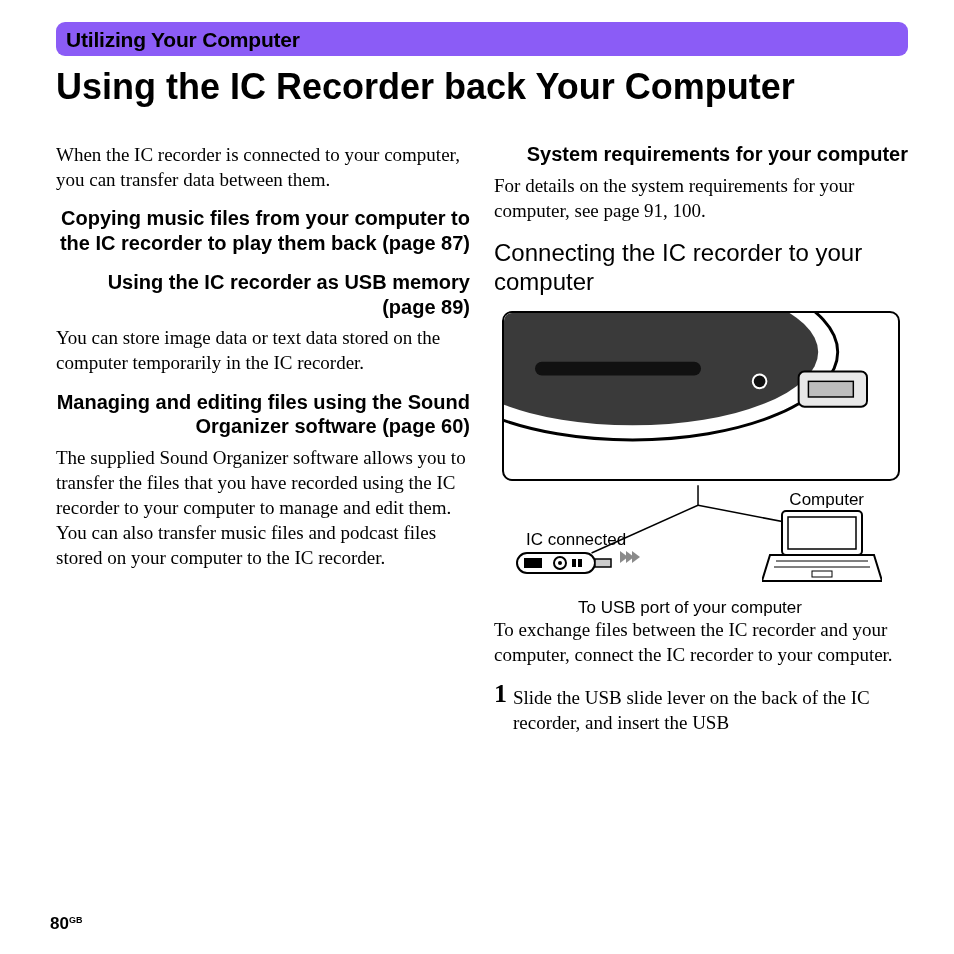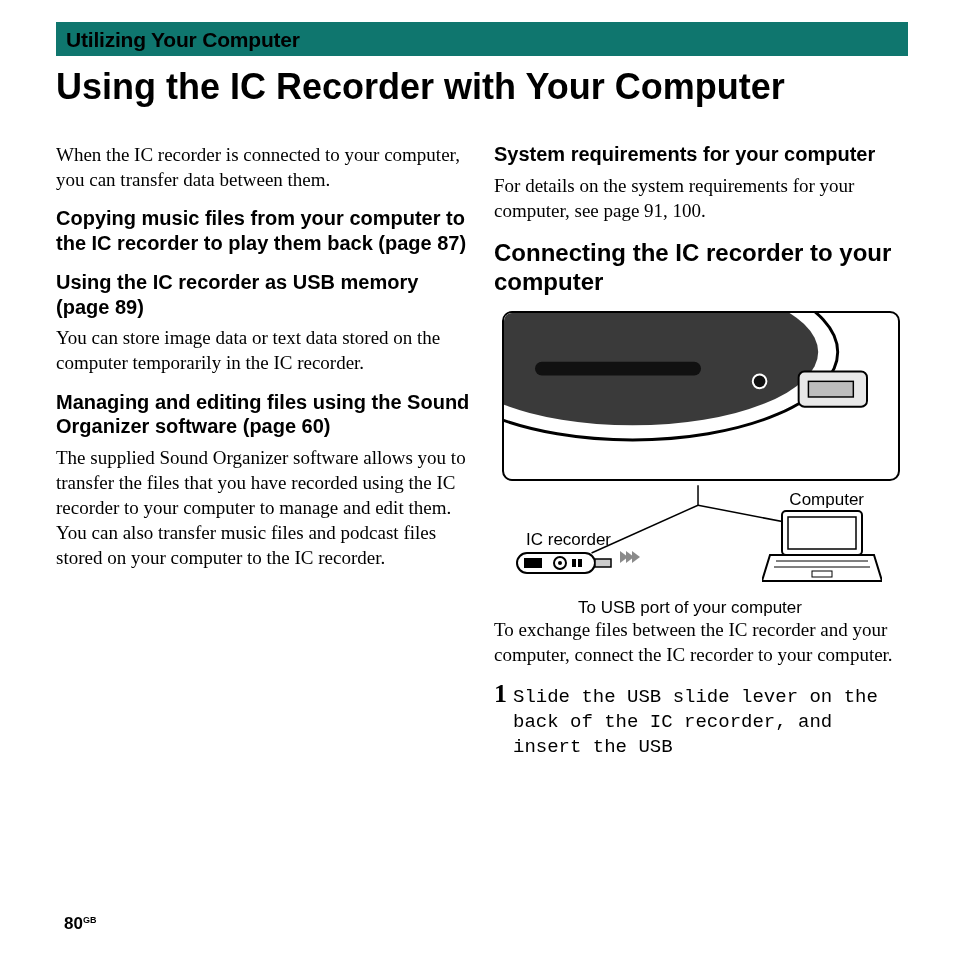--- a/index.html
+++ b/index.html
@@ -1,51 +1,51 @@
 <!DOCTYPE html>
 <html><head>
 <meta charset="utf-8">
 <style>
   * { box-sizing: border-box; margin: 0; padding: 0; }
   html, body { width: 954px; height: 954px; background: #fff; font-family: "Times New Roman", Times, serif; color: #000; }
   .page { padding: 22px 46px 0 56px; }
-  .banner { background: #0f766e; padding: 6px 10px 4px 10px; margin-bottom: 8px; }
+  .banner { background: #8b5cf6; padding: 6px 10px 4px 10px; margin-bottom: 8px; border-radius: 9px; }
   .banner-text { font-family: Arial, Helvetica, sans-serif; font-weight: 900; font-size: 21px; letter-spacing: -0.2px; }
   .title { font-family: Arial, Helvetica, sans-serif; font-weight: 700; font-size: 36px; margin: 10px 0 34px 0; }
   .columns { display: flex; gap: 24px; }
   .col { flex: 1 1 50%; font-size: 19px; line-height: 1.32; }
   .col p { margin-bottom: 14px; }
-  .hsub { font-family: Arial, Helvetica, sans-serif; font-weight: 700; font-size: 20px; line-height: 1.24; margin: 14px 0 6px 0; }
-  .h2 { font-family: Arial, Helvetica, sans-serif; font-weight: 700; font-size: 24px; line-height: 1.2; margin: 16px 0 14px 0; }
+  .hsub { font-family: Arial, Helvetica, sans-serif; font-weight: 700; font-size: 20px; line-height: 1.24; margin: 14px 0 6px 0; text-align: right; }
+  .h2 { font-family: Arial, Helvetica, sans-serif; font-weight: 400; font-size: 24px; line-height: 1.2; margin: 16px 0 14px 0; }
   .figure { border: 2px solid #000; border-radius: 10px; height: 170px; margin: 6px 8px 0 8px; position: relative; overflow: hidden; background: #fff; }
   .labels { position: relative; height: 122px; margin: 4px 8px 10px 8px; }
   .lbl-ic { position: absolute; left: 24px; top: 44px; font-family: Arial, Helvetica, sans-serif; font-size: 17px; }
   .lbl-comp { position: absolute; right: 36px; top: 4px; font-family: Arial, Helvetica, sans-serif; font-size: 17px; }
   .lbl-usb { position: absolute; left: 76px; top: 100px; font-family: Arial, Helvetica, sans-serif; font-size: 17px; margin-top: 12px; }
   .laptop { position: absolute; right: 18px; top: 24px; width: 120px; height: 78px; }
   .recorder-small { position: absolute; left: 14px; top: 64px; width: 98px; height: 28px; }
   .arrow-small { position: absolute; left: 118px; top: 66px; display:flex; }
   .arrow-small span { width:0;height:0;border-top:6px solid transparent;border-bottom:6px solid transparent;border-left:8px solid #8a8a8a; margin-right:-2px;}
   .step { display: flex; align-items: flex-start; gap: 6px; margin-top: 8px; }
   .step-num { font-family: "Times New Roman", serif; font-weight: 700; font-size: 26px; line-height: 1; }
-  .step-text { font-size: 19px; line-height: 1.32; padding-top: 4px; font-family: Liberation Mono, monospace; }
-  .footer { position: absolute; left: 64px; bottom: 20px; font-family: Arial, Helvetica, sans-serif; }
+  .step-text { font-size: 19px; line-height: 1.32; padding-top: 4px; }
+  .footer { position: absolute; left: 50px; bottom: 20px; font-family: Arial, Helvetica, sans-serif; }
   .pg { font-weight: 900; font-size: 17px; }
   .gb { font-size: 9px; vertical-align: super; font-weight: 700; }
   .page-wrap { position: relative; width: 954px; height: 954px; }
 </style>
 </head>
 <body>
 <div class="page-wrap">
 
 <div class="page">
   <div class="banner">
     <div class="banner-text">Utilizing Your Computer</div>
   </div>
-  <div class="title">Using the IC Recorder with Your Computer</div>
+  <div class="title">Using the IC Recorder back Your Computer</div>
 
   <div class="columns">
     <div class="col">
       <p>When the IC recorder is connected to your computer, you can transfer data between them.</p>
       <div class="hsub">Copying music files from your computer to the IC recorder to play them back (page 87)</div>
       <div class="hsub">Using the IC recorder as USB memory (page 89)</div>
       <p>You can store image data or text data stored on the computer temporarily in the IC recorder.</p>
       <div class="hsub">Managing and editing files using the Sound Organizer software (page 60)</div>
       <p>The supplied Sound Organizer software allows you to transfer the files that you have recorded using the IC recorder to your computer to manage and edit them. You can also transfer music files and podcast files stored on your computer to the IC recorder.</p>
     </div>
@@ -66,21 +66,21 @@
         </svg>
       </div>
 
       <div class="labels">
         <svg width="100%" height="100%" viewBox="0 0 400 122" style="position:absolute;left:0;top:0;">
           <line x1="197" y1="0" x2="197" y2="20" stroke="#000" stroke-width="1.5"></line>
           <line x1="197" y1="20" x2="90" y2="68" stroke="#000" stroke-width="1.5"></line>
           <line x1="197" y1="20" x2="300" y2="40" stroke="#000" stroke-width="1.5"></line>
         </svg>
         <div class="lbl-comp">Computer</div>
-        <div class="lbl-ic">IC recorder</div>
+        <div class="lbl-ic">IC connected</div>
 
         <svg class="laptop" viewBox="0 0 120 78">
           <rect x="20" y="2" width="80" height="44" rx="4" fill="#fff" stroke="#000" stroke-width="2"></rect>
           <rect x="26" y="8" width="68" height="32" fill="#fff" stroke="#000" stroke-width="1.5"></rect>
           <polygon points="8,46 112,46 120,72 0,72" fill="#fff" stroke="#000" stroke-width="2"></polygon>
           <line x1="14" y1="52" x2="106" y2="52" stroke="#000" stroke-width="1"></line>
           <line x1="12" y1="58" x2="108" y2="58" stroke="#000" stroke-width="1"></line>
           <rect x="50" y="62" width="20" height="6" fill="#fff" stroke="#000" stroke-width="1"></rect>
         </svg>
 

